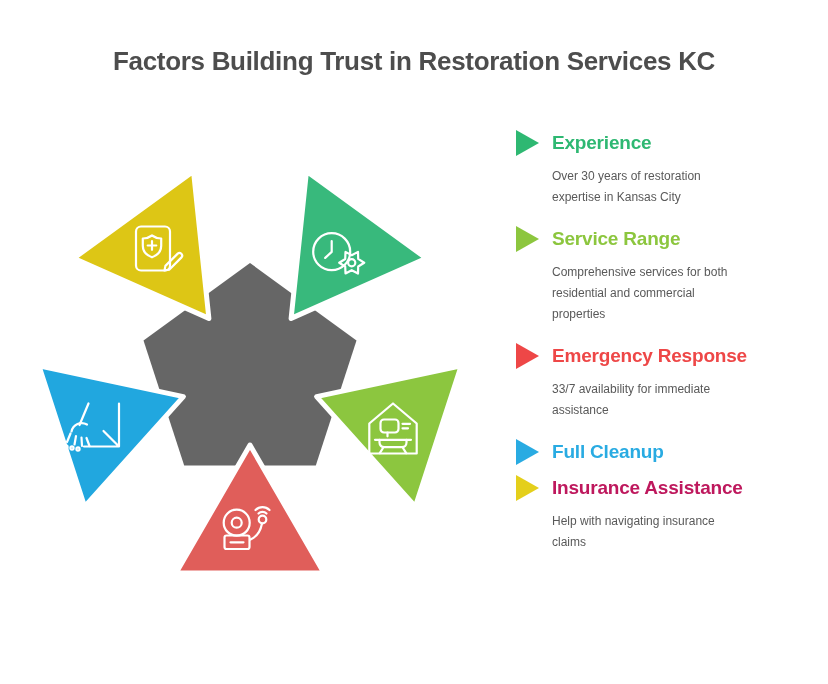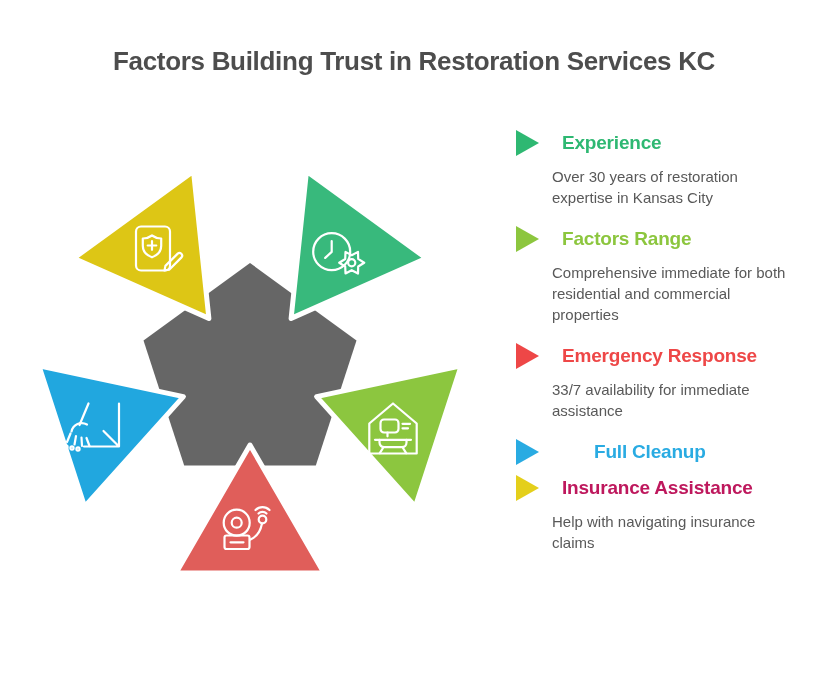--- a/index.html
+++ b/index.html
@@ -7,25 +7,25 @@
     position:relative;width:828px;height:684px;background:#ffffff;
     font-family:"Liberation Sans",sans-serif;overflow:hidden;
   }
   .page-title{
     position:absolute;top:46px;left:0;width:828px;text-align:center;
     font-size:26px;font-weight:700;letter-spacing:-0.3px;color:#4d4d4d;
   }
   .diagram{position:absolute;left:0;top:100px;}
   .legend{position:absolute;left:516px;top:130px;width:280px;}
   .legend-item{display:block;}
-  .legend-title-row{display:flex;align-items:center;height:26px;margin-bottom:10px;gap:10px;}
+  .legend-title-row{display:flex;align-items:center;height:26px;margin-bottom:10px;}
   .legend-marker{width:23px;height:26px;flex:0 0 23px;margin-right:13px;}
   .legend-title{font-size:19px;font-weight:700;letter-spacing:-0.2px;line-height:24px;}
   .legend-desc{
-    margin-left:36px;margin-bottom:18px;font-size:15px;line-height:21px;
+    margin-left:36px;margin-bottom:18px;font-size:12px;line-height:21px;
     color:#595959;white-space:pre-line;
   }
   .icon-stroke{fill:none;stroke:#ffffff;stroke-width:2.2;stroke-linecap:round;stroke-linejoin:round;}
   .tri{stroke:#ffffff;stroke-width:5;stroke-linejoin:round;}
 </style>
 </head>
 <body>
 
 <div class="stage">
 
@@ -107,44 +107,44 @@
       </div>
       <div class="legend-desc">Over 30 years of restoration
 expertise in Kansas City</div>
     </div>
 
     <div class="legend-item">
       <div class="legend-title-row">
         <svg class="legend-marker" viewBox="0 0 23 26">
           <polygon points="0,0 23,13 0,26" fill="#8cc63e"></polygon>
         </svg>
-        <div class="legend-title" style="color: rgb(140, 198, 62);">Factors Range</div>
+        <div class="legend-title" style="color: rgb(140, 198, 62);">Service Range</div>
       </div>
-      <div class="legend-desc">Comprehensive immediate for both
+      <div class="legend-desc">Comprehensive services for both
 residential and commercial
 properties</div>
     </div>
 
     <div class="legend-item">
       <div class="legend-title-row">
         <svg class="legend-marker" viewBox="0 0 23 26">
           <polygon points="0,0 23,13 0,26" fill="#ee4747"></polygon>
         </svg>
         <div class="legend-title" style="color: rgb(238, 71, 71); text-align: center;">Emergency Response</div>
       </div>
       <div class="legend-desc">33/7 availability for immediate
 assistance</div>
     </div>
 
     <div class="legend-item">
       <div class="legend-title-row">
         <svg class="legend-marker" viewBox="0 0 23 26">
           <polygon points="0,0 23,13 0,26" fill="#29abe2"></polygon>
         </svg>
-        <div class="legend-title" style="color: rgb(41, 171, 226); margin-left: 32px;">Full Cleanup</div>
+        <div class="legend-title" style="color: rgb(41, 171, 226);">Full Cleanup</div>
       </div>
     </div>
 
     <div class="legend-item">
       <div class="legend-title-row">
         <svg class="legend-marker" viewBox="0 0 23 26">
           <polygon points="0,0 23,13 0,26" fill="#e4cf1b"></polygon>
         </svg>
         <div class="legend-title" style="color: #be185d;">Insurance Assistance</div>
       </div>

